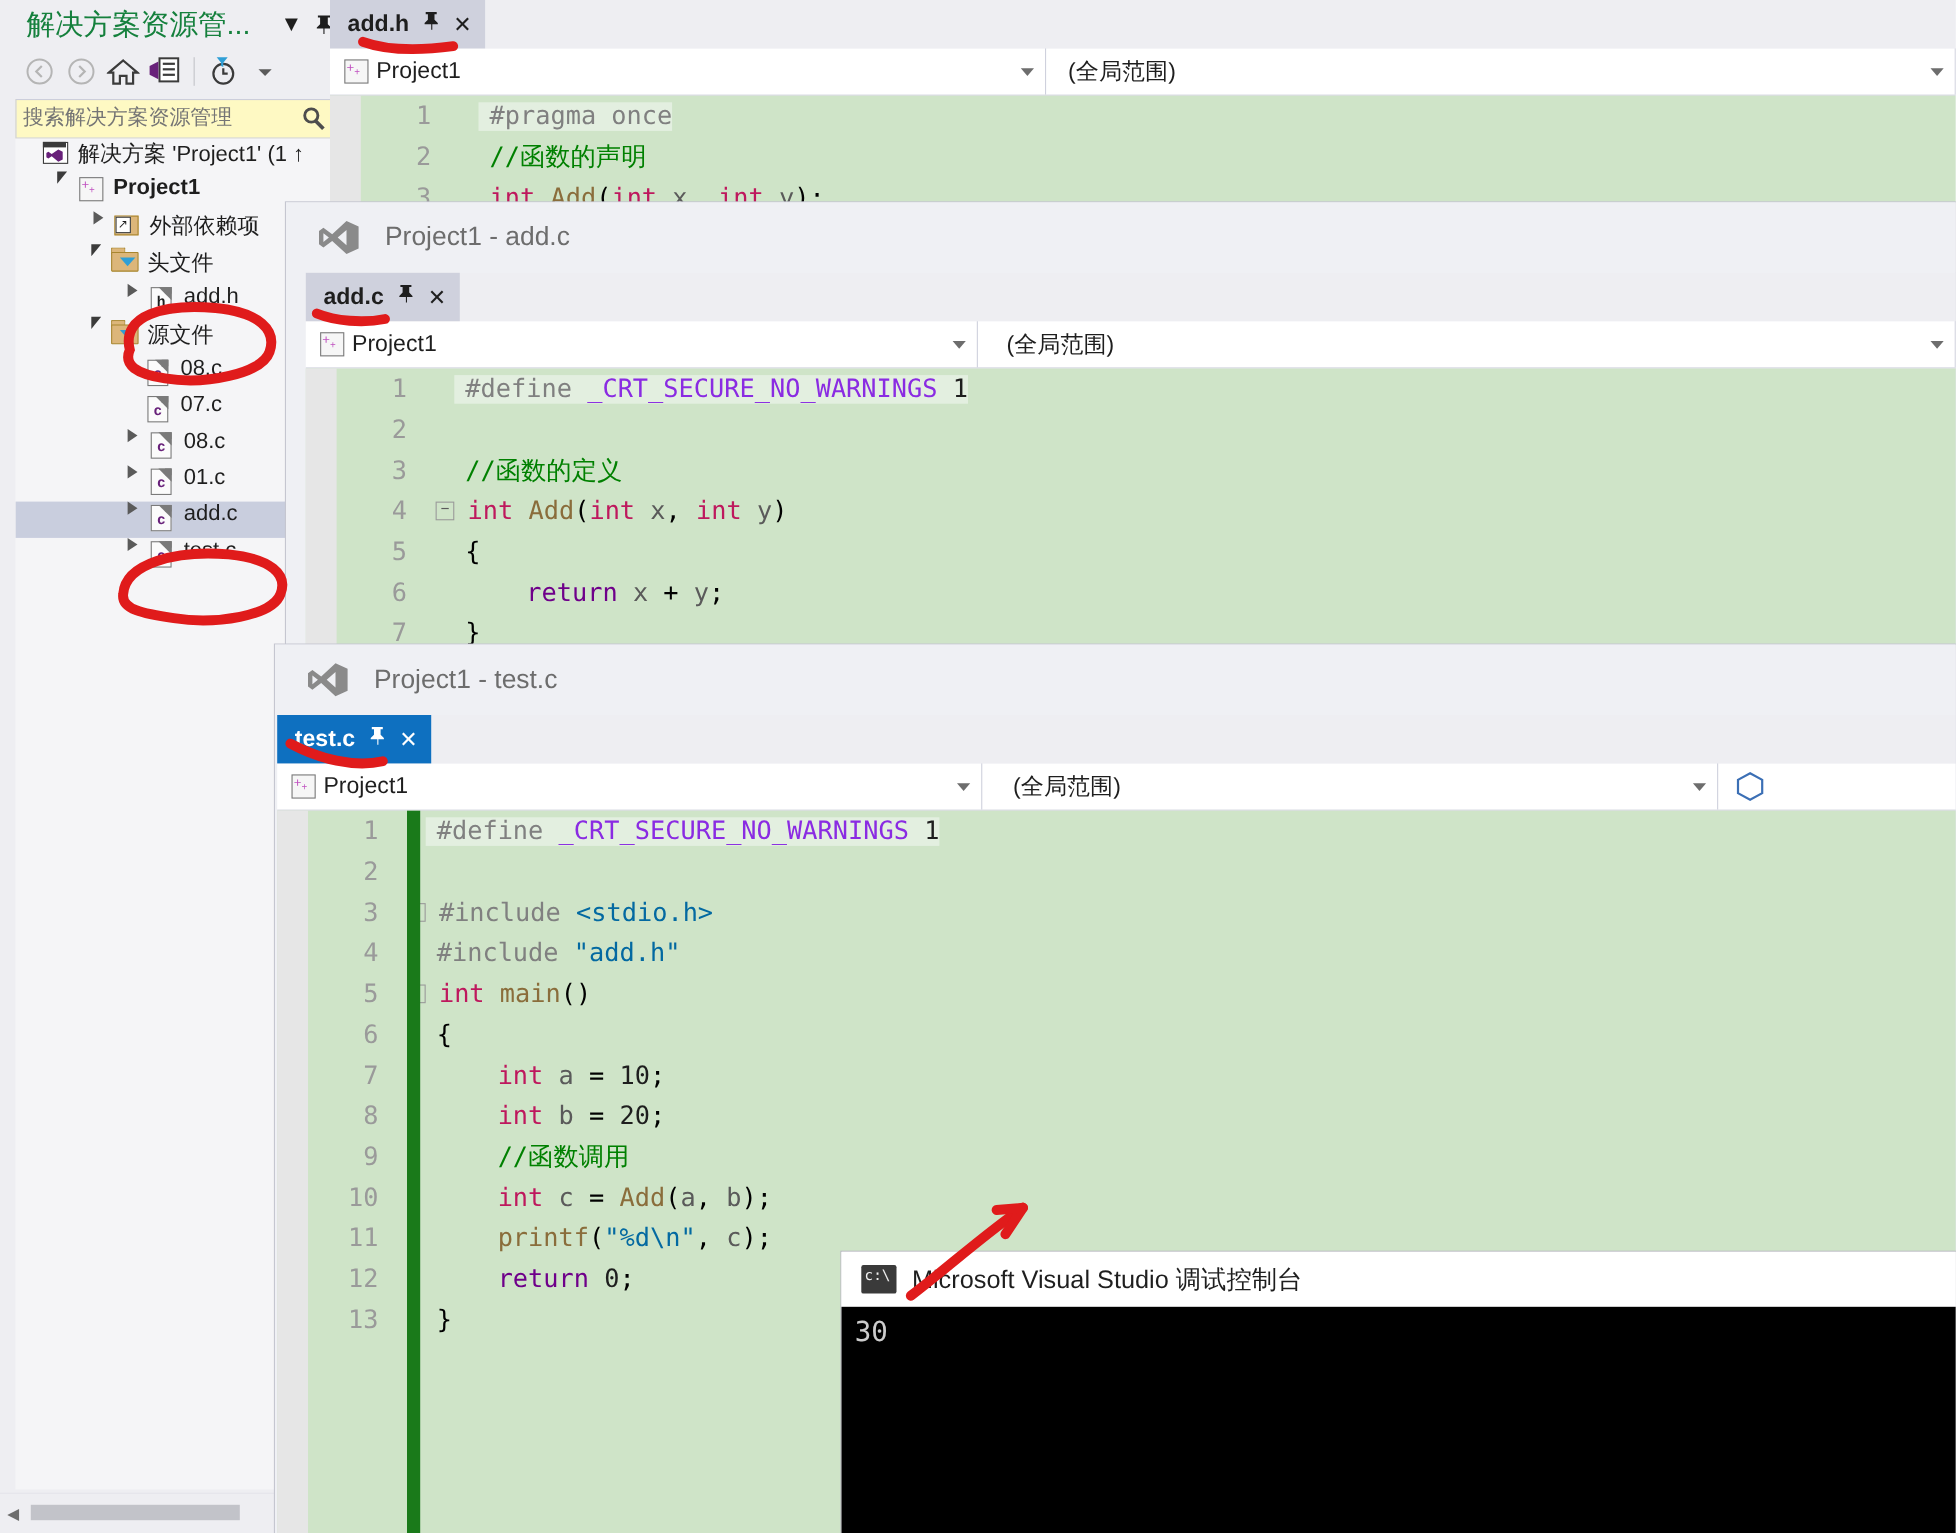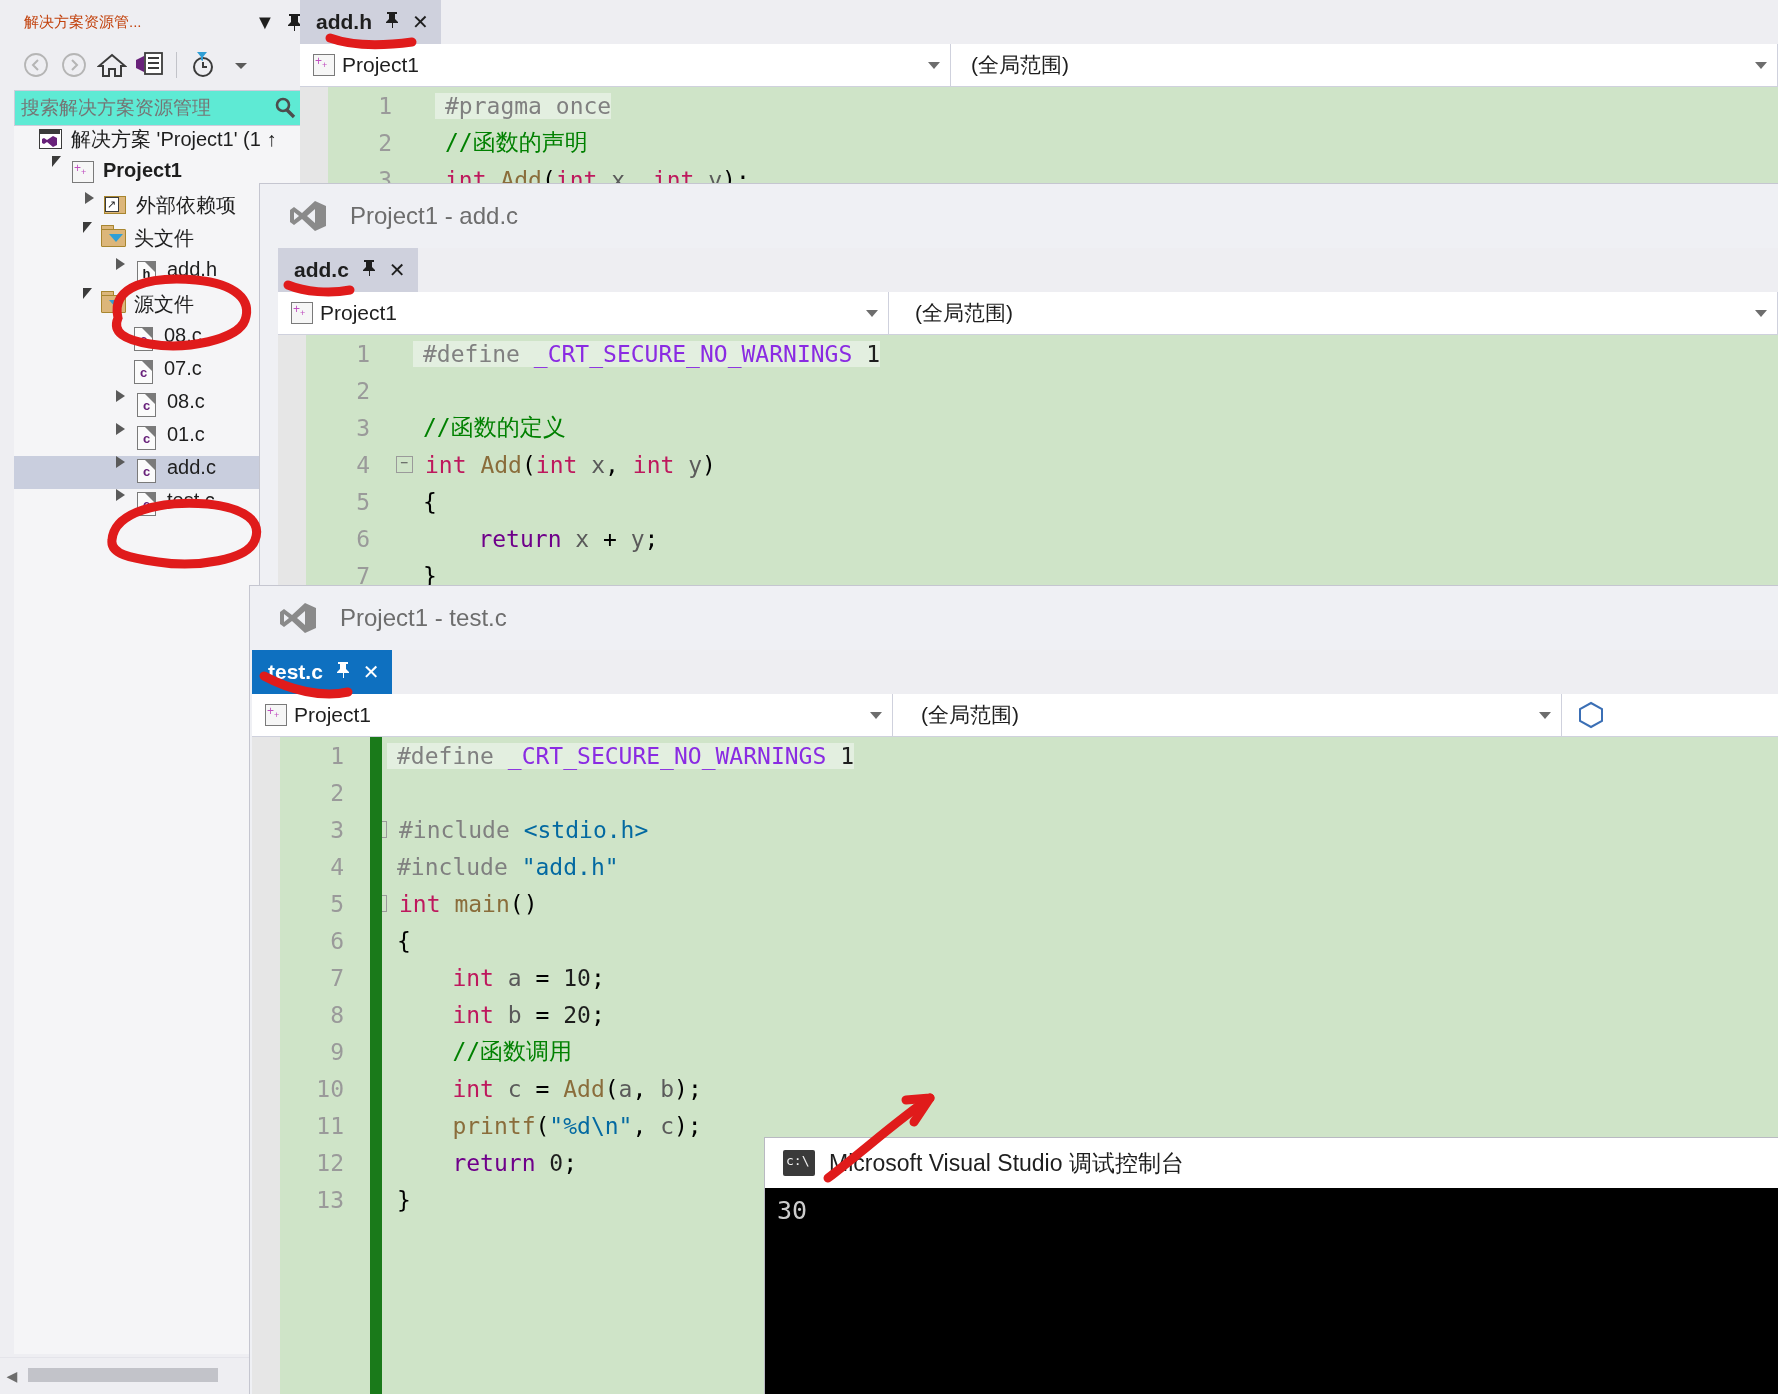--- a/index.html
+++ b/index.html
@@ -14,37 +14,37 @@
   
   #solution-explorer{
     left:0;top:0;width:340px;height:1394px;background:#eeeef2;
     border-right:1px solid #cccedb;
   }
   #se-header{
     position:absolute;left:18px;top:0;width:322px;height:44px;
     display:flex;align-items:center;
   }
   #se-title{
-    font-size:15px;color:#c2410c;white-space:nowrap;
+    font-size:26px;color:#15803d;white-space:nowrap;
     padding-left:6px;
   }
   .se-hdr-btn{
     width:30px;height:30px;display:flex;align-items:center;justify-content:center;
     font-size:20px;color:#1e1e1e;cursor:default;
   }
   #se-toolbar{
     position:absolute;left:18px;top:44px;width:322px;height:42px;
     display:flex;align-items:center;gap:2px;
   }
   .tb-icon{
     width:36px;height:34px;display:flex;align-items:center;justify-content:center;
   }
   #se-search-row{
     position:absolute;left:14px;top:90px;width:312px;height:34px;
-    background:#5eead4;border:1px solid #cccedb;display:flex;align-items:center;
+    background:#fef9c3;border:1px solid #cccedb;display:flex;align-items:center;
   }
   #se-search-input{
     flex:1;border:none;outline:none;background:transparent;
     font-family:"Liberation Sans",sans-serif;font-size:19px;color:#717171;
     padding-left:6px;
   }
   #se-tree{
     position:absolute;left:14px;top:126px;width:326px;bottom:40px;
     overflow:hidden;background:#f5f5f7;
   }

